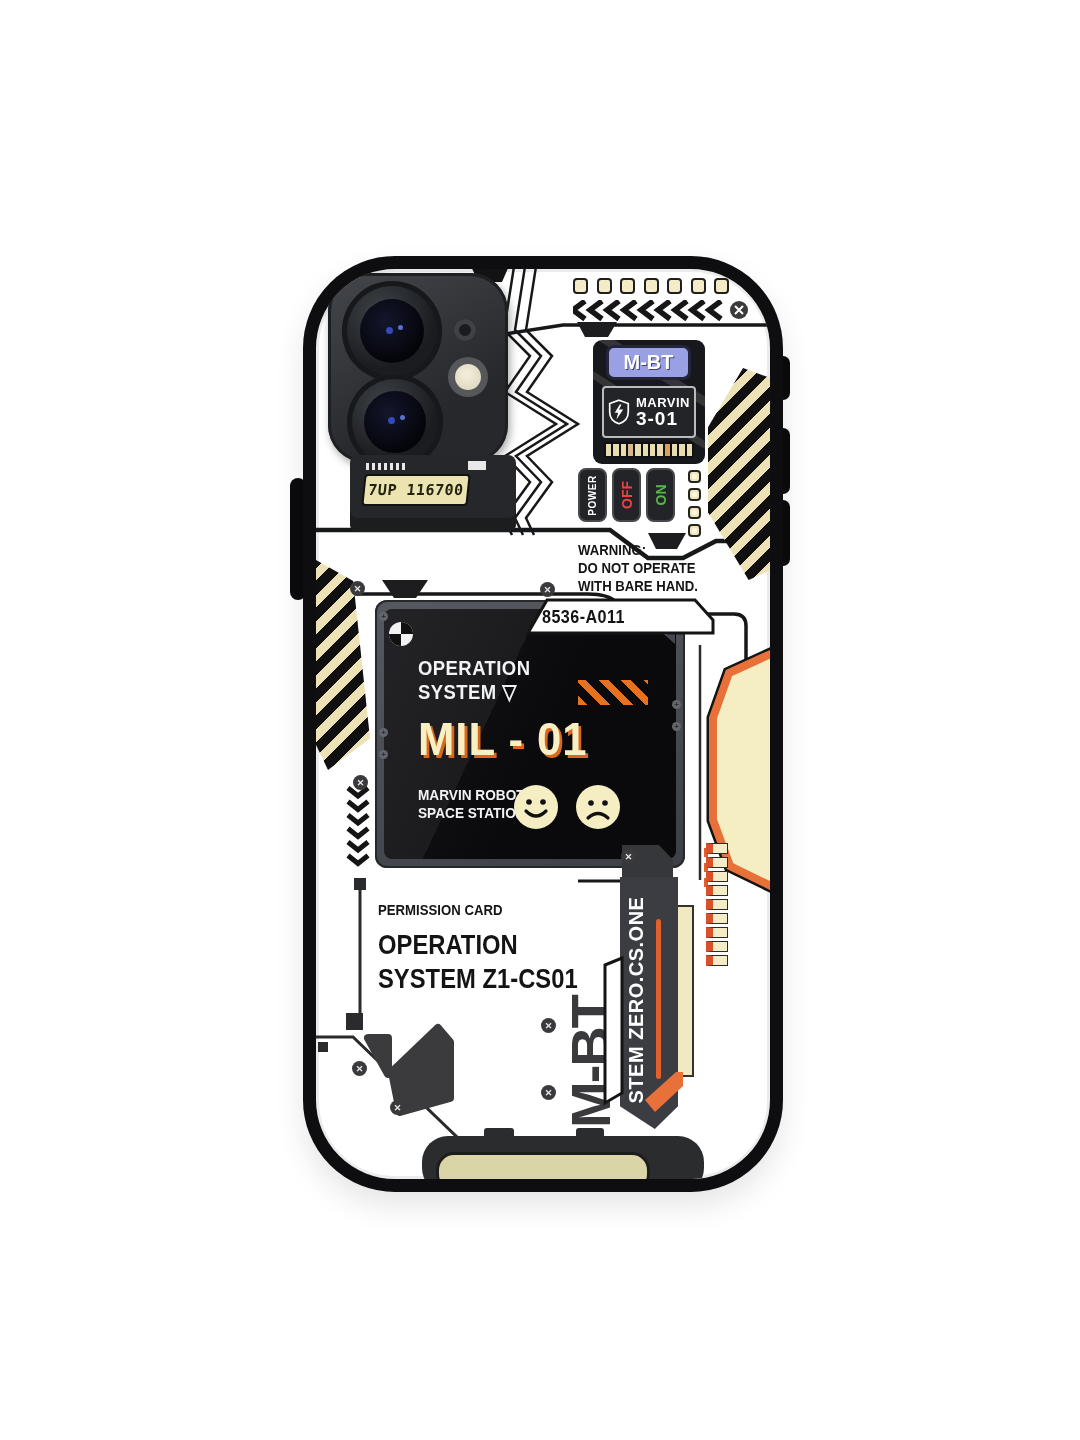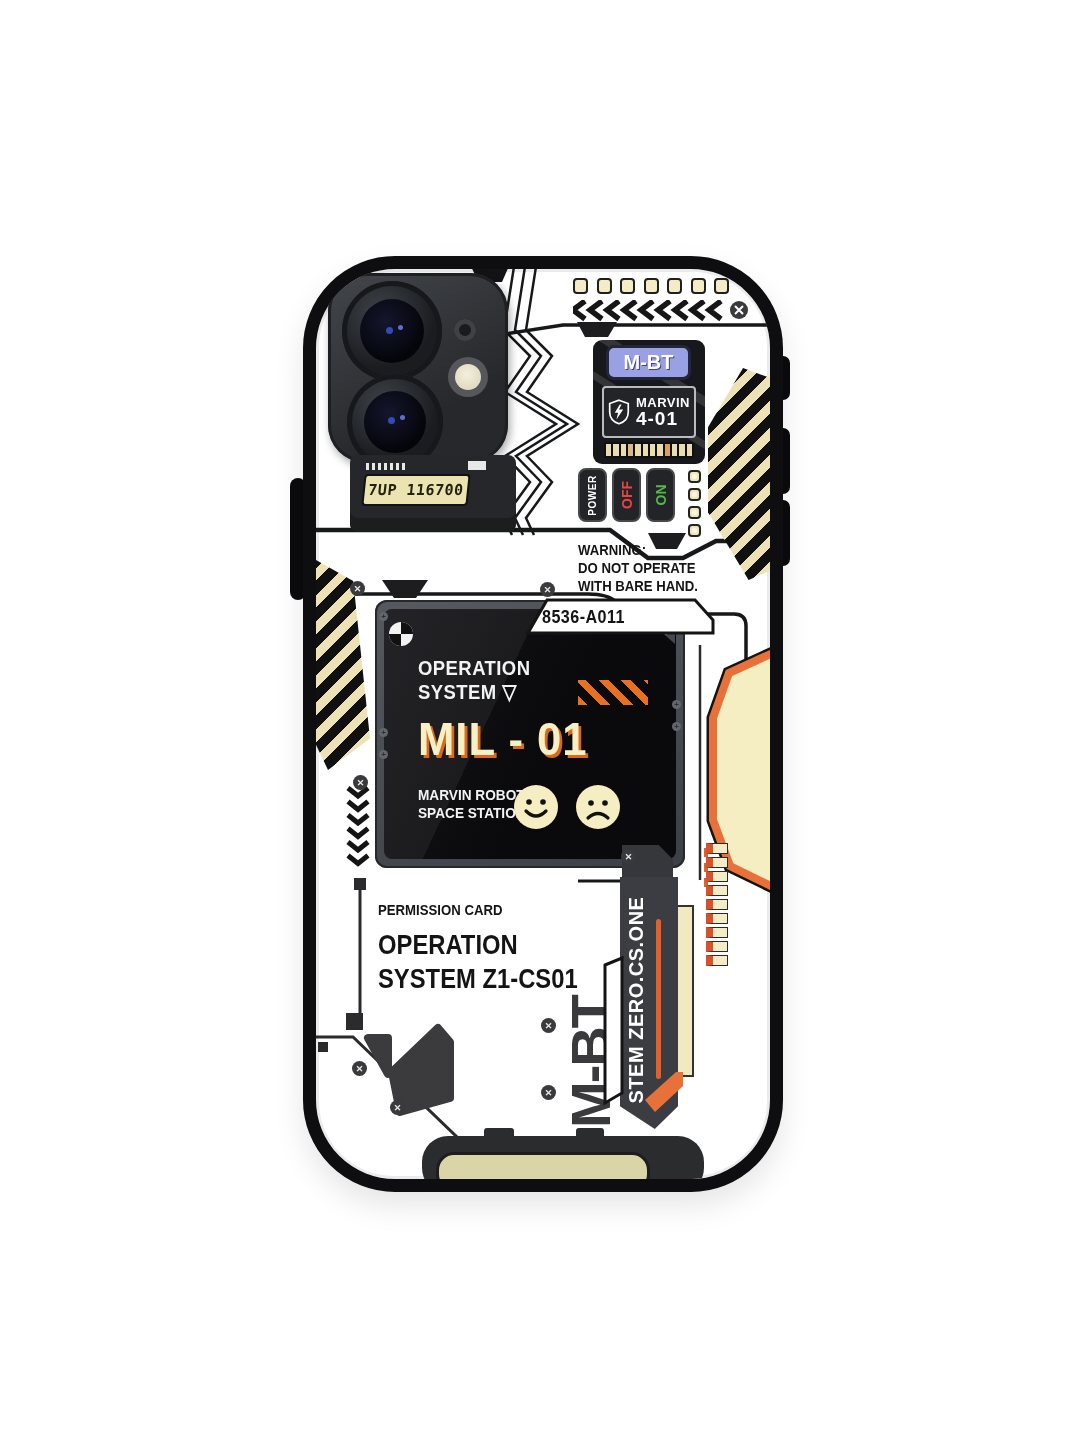--- a/index.html
+++ b/index.html
@@ -268,21 +268,21 @@
       <div class="badge-label">
         <span>M-BT</span>
       </div>
       <div class="badge-screen">
         <svg width="26" height="32" viewBox="0 0 26 32">
           <path d="M13 2 L24 6 V16 C24 24 19 28 13 30 C7 28 2 24 2 16 V6 Z" fill="none" stroke="#fff" stroke-width="2"></path>
           <polygon points="14,7 8,17 12,17 10,25 18,13 13,13 16,7" fill="#fff"></polygon>
         </svg>
         <div>
           <div class="nm">MARVIN</div>
-          <div class="id">4-01</div>
+          <div class="id">3-01</div>
         </div>
       </div>
       <div class="battery">
         <i></i>
           <i></i>
           <i></i>
           <i></i>
           <i></i>
           <i></i>
           <i></i>

